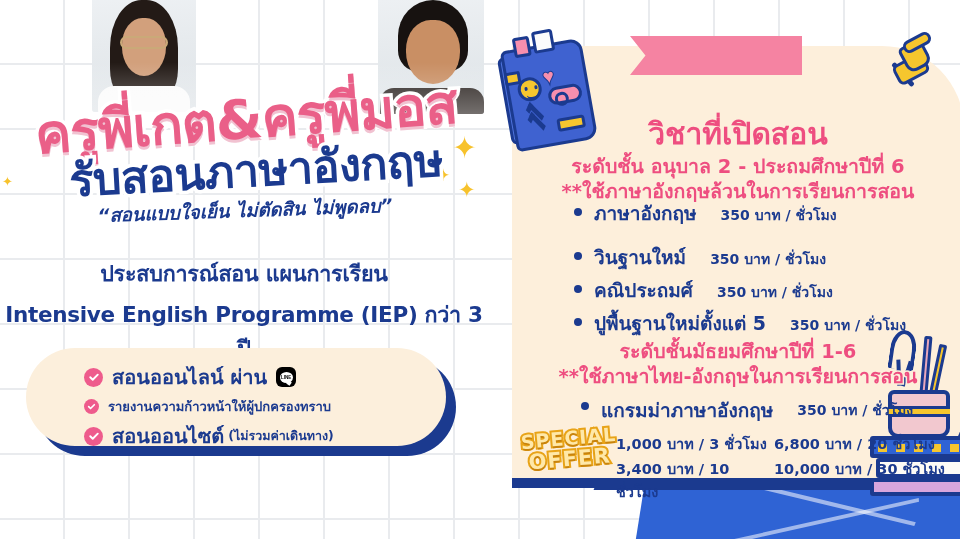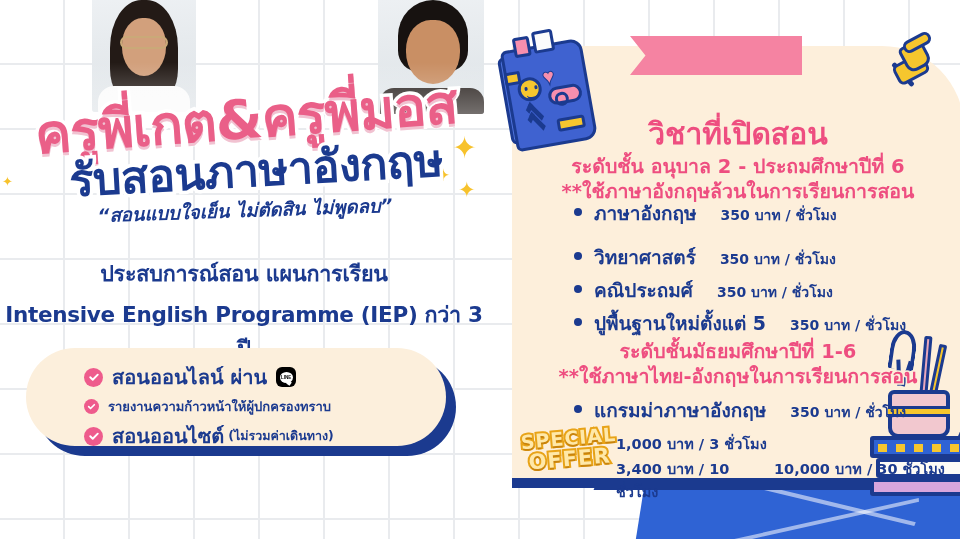--- a/index.html
+++ b/index.html
@@ -214,21 +214,21 @@
     width: 8px; height: 8px; background: #1b3a8f; border-radius: 50%;
     margin-right: 12px; position: relative; top: -4px; flex: 0 0 8px;
   }
   .c-name { font-size: 19px; font-weight: 800; }
   .c-price { font-size: 14px; font-weight: 700; margin-left: 24px; white-space: nowrap; }
 
   #c1 { left: 62px; top: 152px; }
   #c2 { left: 62px; top: 196px; }
   #c3 { left: 62px; top: 229px; }
   #c4 { left: 62px; top: 262px; }
-  #c5 { left: 62px; top: 349px; }
+  #c5 { left: 69px; top: 349px; align-items: center; }
 
   #offer-badge {
     position: absolute; left: 10px; top: 383px; width: 94px; height: 48px;
     transform: rotate(-5deg);
     font-family: "DejaVu Sans", sans-serif;
     text-align: center; line-height: 1;
   }
   #offer-badge div {
     font-size: 19px; font-weight: 900; color: #ffe8a8;
     -webkit-text-stroke: 4px #e8a317; paint-order: stroke fill;
@@ -381,21 +381,21 @@
     <div class="lvl" id="lvl1a">ระดับชั้น อนุบาล 2 - ประถมศึกษาปีที่ 6</div>
     <div class="lvl" id="lvl1b">**ใช้ภาษาอังกฤษล้วนในการเรียนการสอน</div>
 
     <div class="course" id="c1">
       <span class="bullet"></span>
       <span class="c-name">ภาษาอังกฤษ</span>
       <span class="c-price">350 บาท / ชั่วโมง</span>
     </div>
     <div class="course" id="c2">
       <span class="bullet"></span>
-      <span class="c-name">วิทยาศาสตร์</span>
+      <span class="c-name">วินฐานใหม์</span>
       <span class="c-price">350 บาท / ชั่วโมง</span>
     </div>
     <div class="course" id="c3">
       <span class="bullet"></span>
       <span class="c-name">คณิประถมศ์</span>
       <span class="c-price">350 บาท / ชั่วโมง</span>
     </div>
     <div class="course" id="c4">
       <span class="bullet"></span>
       <span class="c-name">ปูพื้นฐานใหม่ตั้งแต่ 5</span>
@@ -411,20 +411,21 @@
       <span class="c-price">350 บาท / ชั่วโมง</span>
     </div>
 
     <div id="offer-badge">
       <div>SPECIAL</div>
       <div>OFFER</div>
     </div>
 
     <div class="pricerow" id="pr1">
       <span>1,000 บาท / 3 ชั่วโมง</span>
+      <span>6,800 บาท / 20 ชั่วโมง</span>
     </div>
     <div class="pricerow" id="pr2">
       <span>3,400 บาท / 10 ชั่วโมง</span>
       <span>10,000 บาท / 30 ชั่วโมง</span>
     </div>
   </div>
 
   <div class="photo" id="photo-gate">
     <div class="hair"></div>
       <div class="face"></div>

